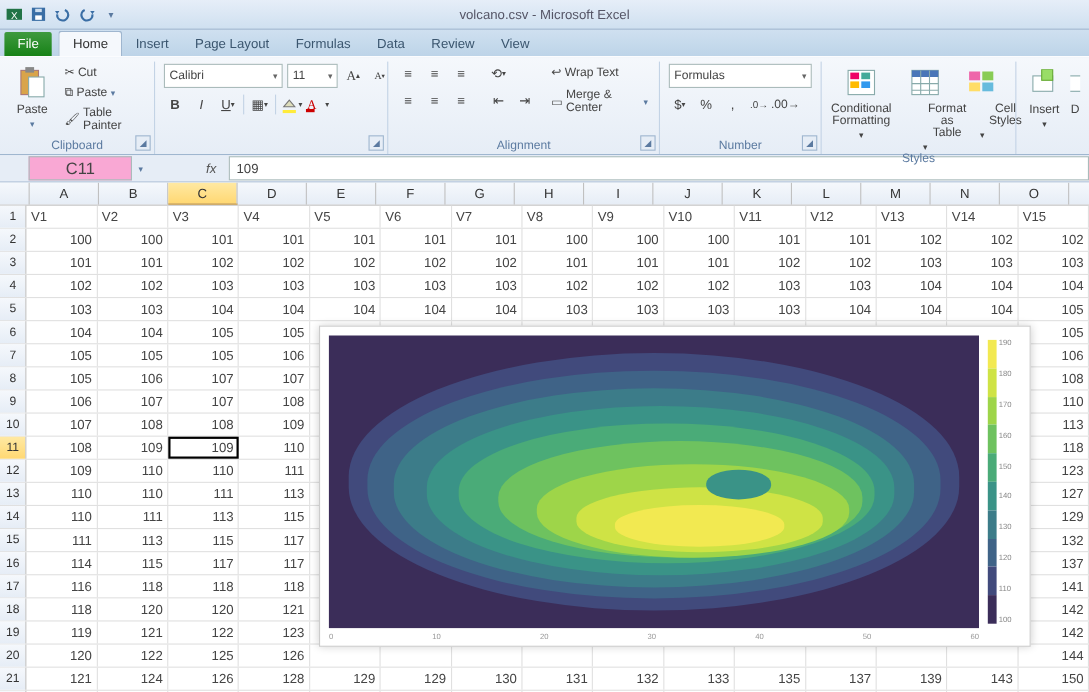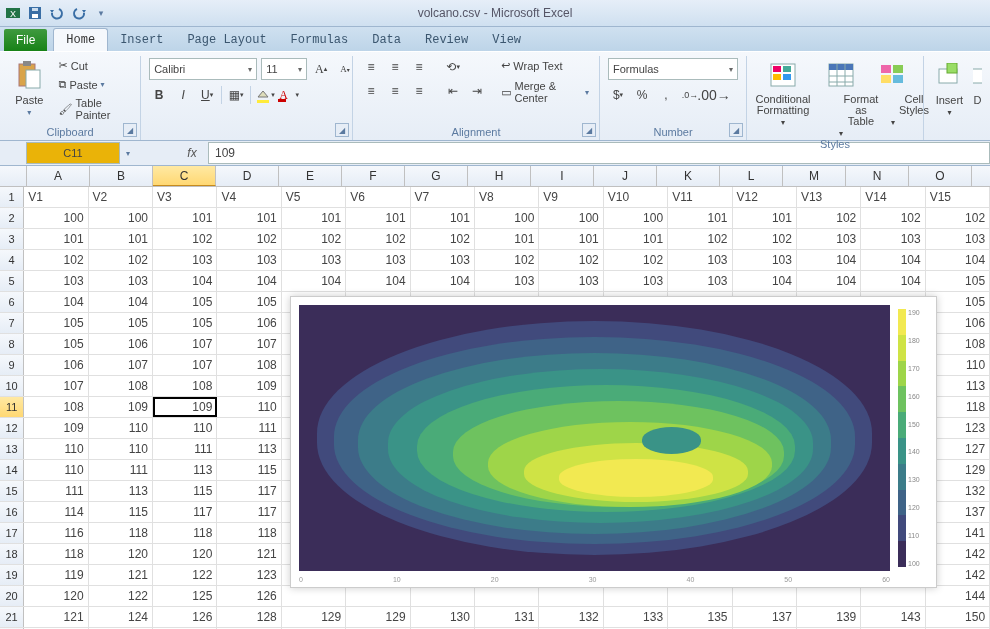--- a/index.html
+++ b/index.html
@@ -48,21 +48,20 @@
     font-size: 12px;
     border-radius: 2px 2px 0 0;
     margin-right: 6px;
   }
   .tab {
     padding: 0 12px;
     height: 22px;
     display: flex; align-items: center;
     color: #3b566f;
     cursor: default;
-    font-family: Liberation Mono, monospace;
   }
   .tab.active {
     background: #f5f8fc;
     border: 1px solid #9fb6cf;
     border-bottom: none;
     border-radius: 3px 3px 0 0;
     color: #333;
   }
   
   .ribbon {
@@ -123,23 +122,23 @@
     height: 24px;
     display: flex;
     align-items: center;
     background: #e6edf6;
     border-bottom: 1px solid #9fb6cf;
     padding-left: 26px;
     gap: 6px;
   }
   .namebox {
     width: 92px; height: 20px;
-    background:#eab308; border:1px solid #abb;
+    background:#f9a8d4; border:1px solid #abb;
     display:flex; align-items:center; justify-content:center;
-    font-size:11px;
+    font-size:15px;
   }
   .fx { font-style: italic; color:#555; width:20px; text-align:center;}
   .formula-input {
     flex:1; height:20px; background:#fff; border:1px solid #abb;
     padding:0 6px; display:flex; align-items:center; font-size:12px;
   }
   
   .sheet {
     position: relative;
     background:#fff;
@@ -377,21 +376,21 @@
     <div class="body col" style="gap:6px;">
       <div class="combo" style="width:120px;">
         <span>Formulas</span>
           <span style="font-size:8px;color:#666;">▾</span>
       </div>
       <div class="icoset">
         <div class="i">$<span style="font-size:7px;">▾</span></div>
         <div class="i">%</div>
         <div class="i">,</div>
         <div class="i" style="font-size:9px;">.0→</div>
-        <div class="i" style="font-size:14px;">.00→</div>
+        <div class="i" style="font-size:11px;">.00→</div>
       </div>
     </div>
     <div class="label">Number</div>
     <div class="dlg-launcher">◢</div>
   </div>
 
   <div class="group" style="width:170px;">
     <div class="body">
       <div class="bigbtn" style="width:56px;">
         <div class="iconbox">

